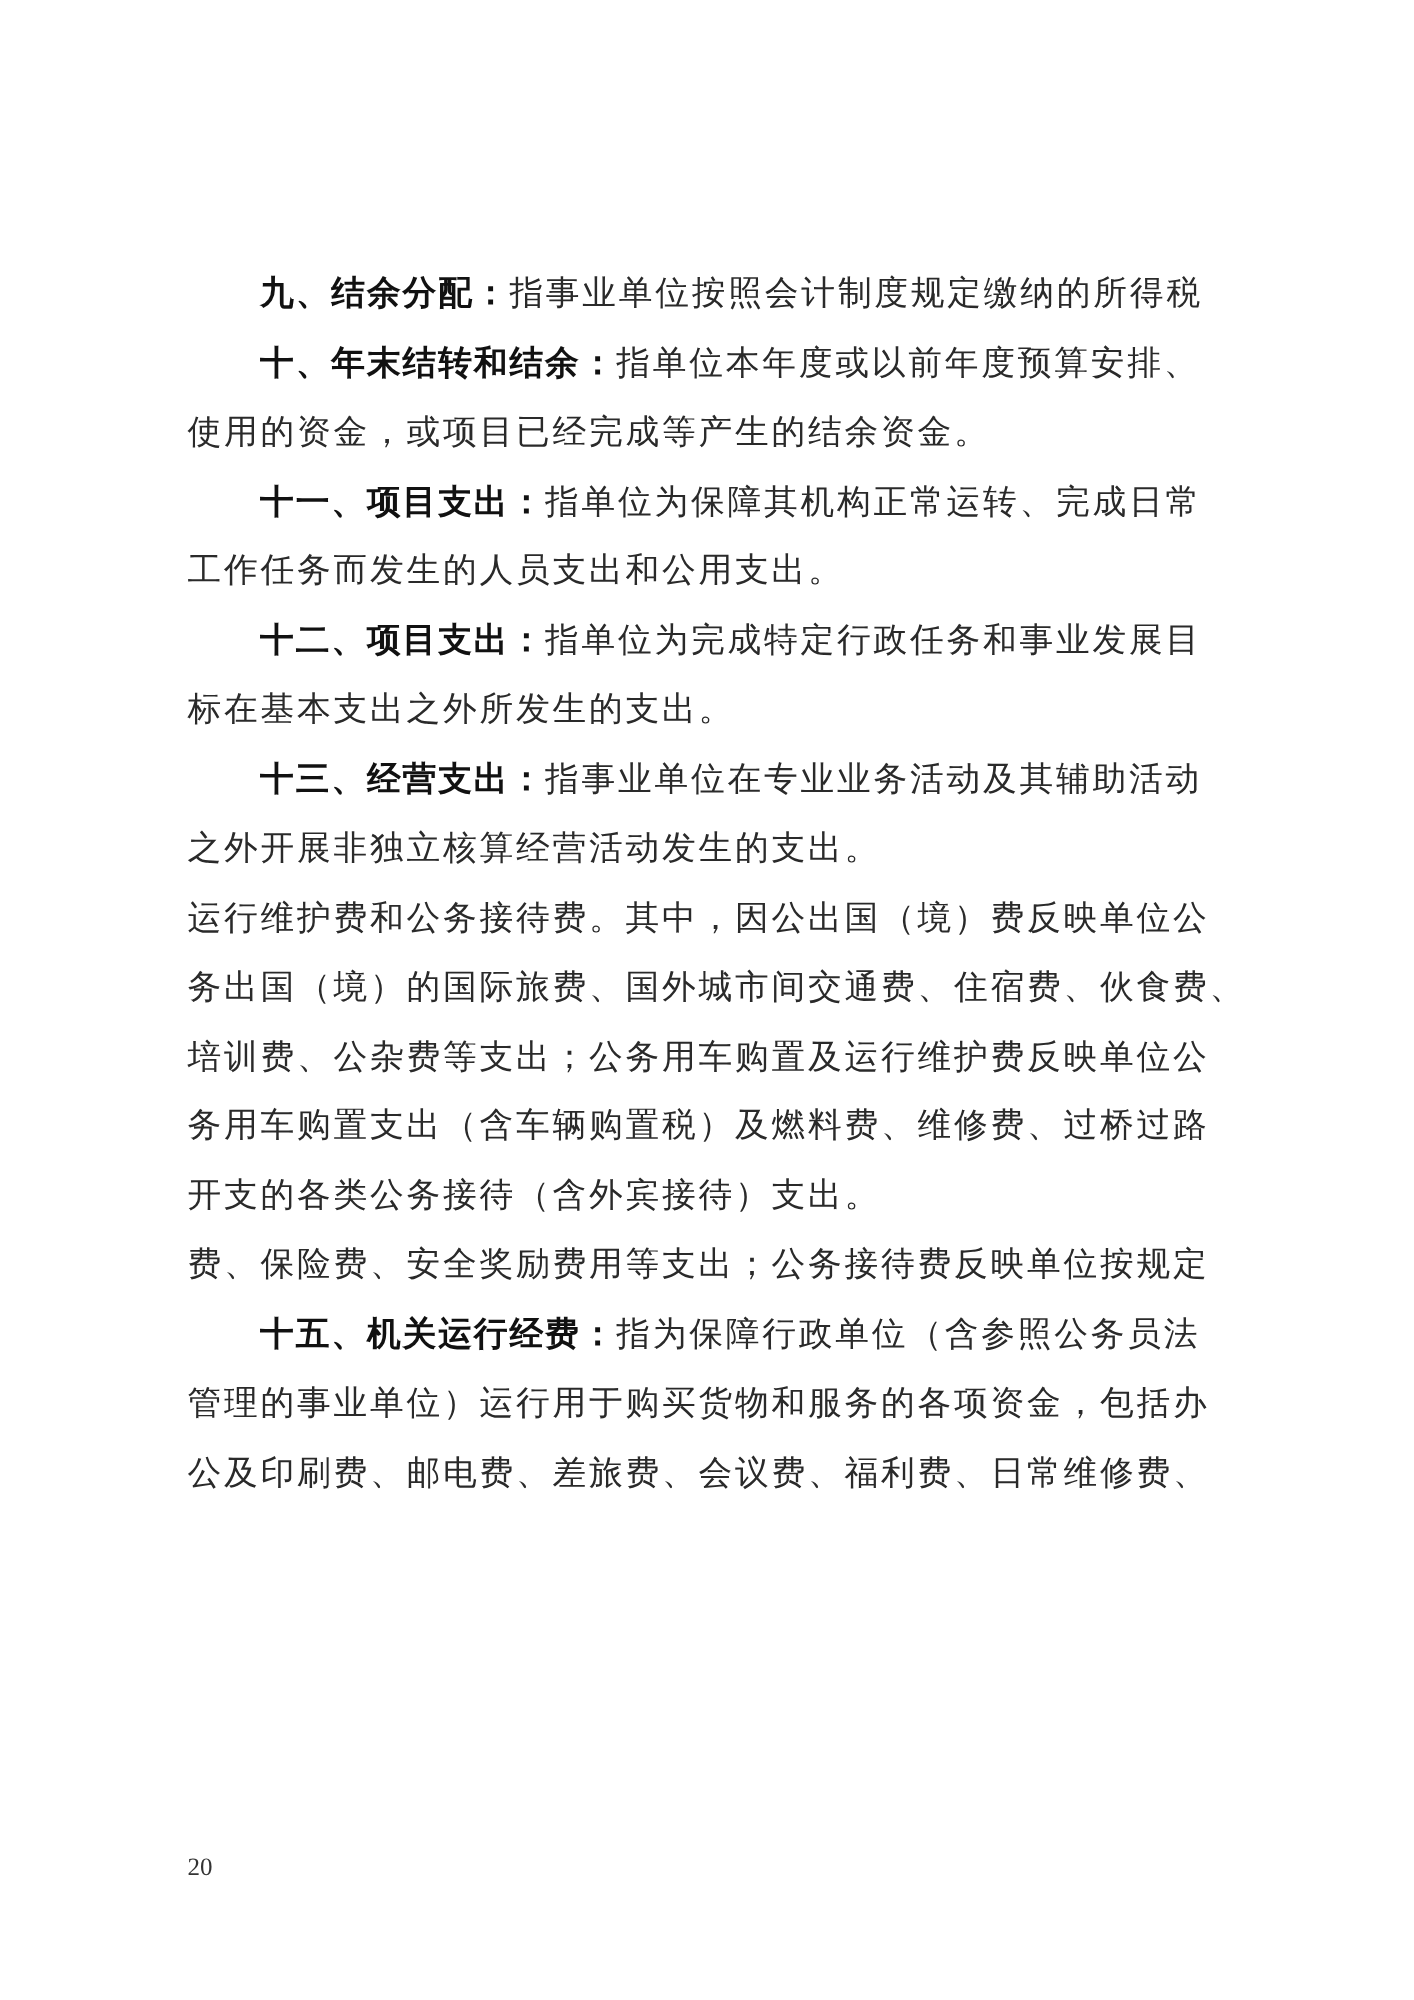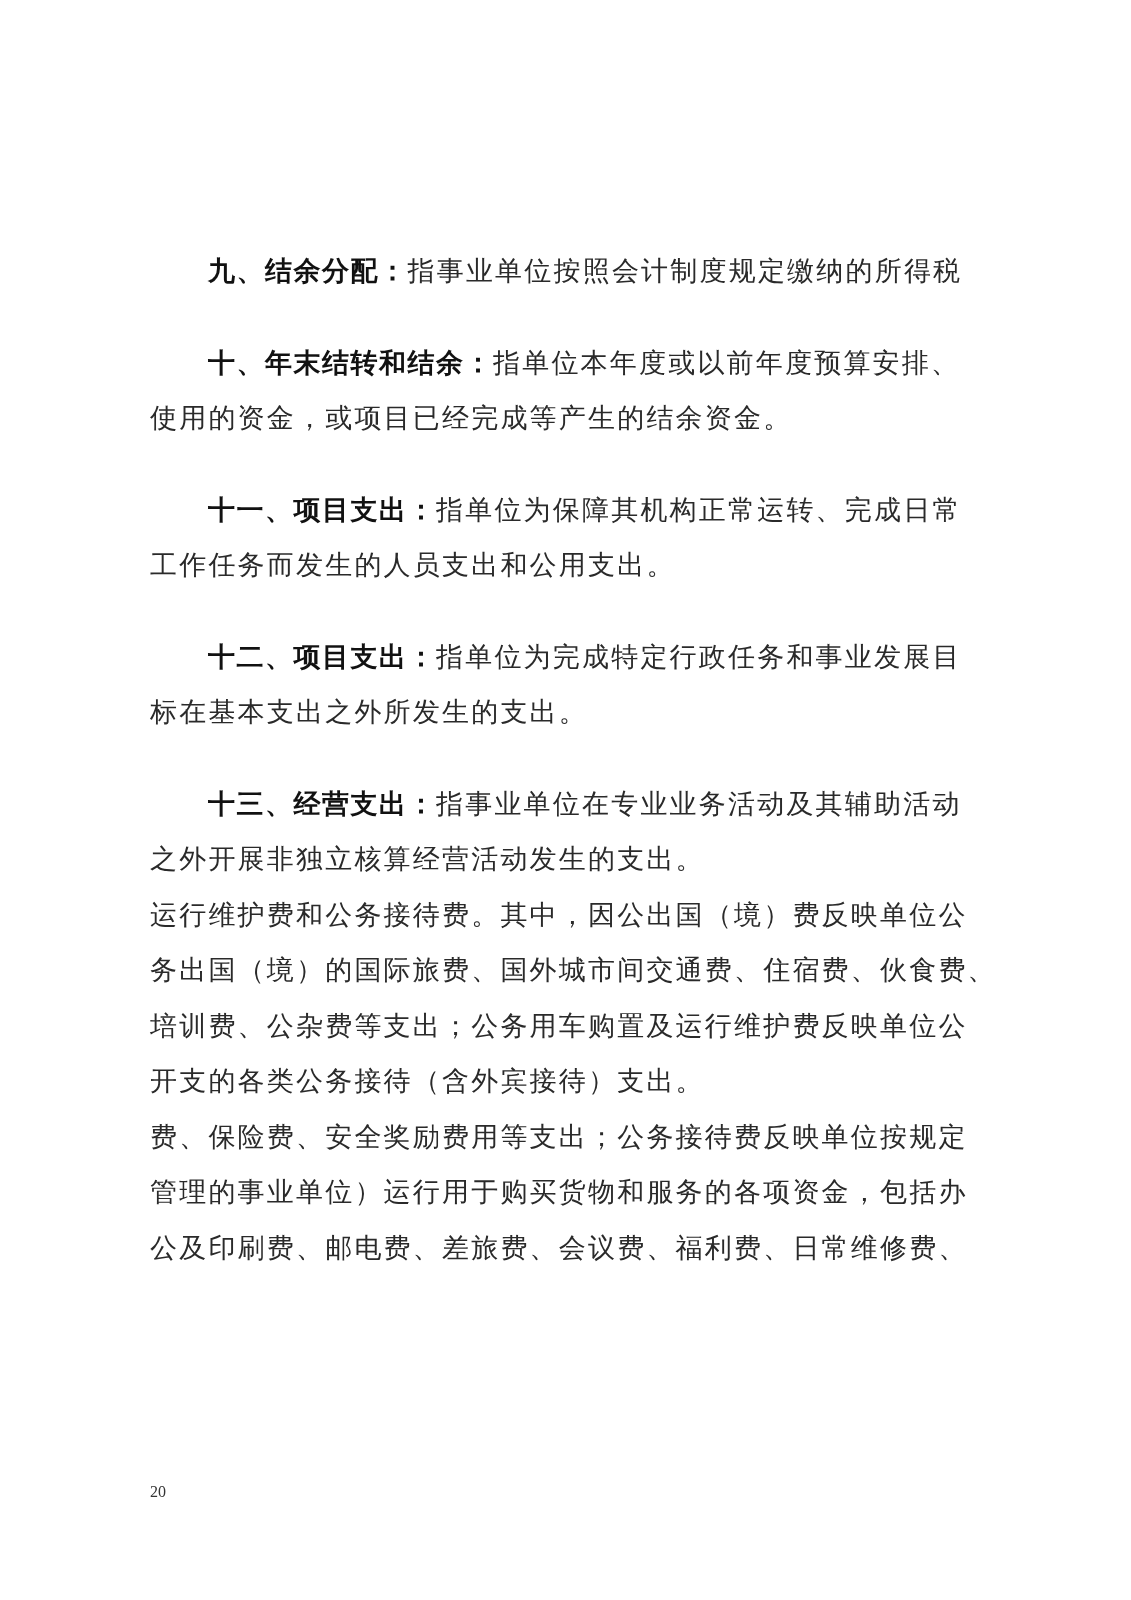--- a/index.html
+++ b/index.html
@@ -31,33 +31,32 @@
     .line {
       height: 55.5px;
       line-height: 46px;
       font-size: 27px;
       letter-spacing: 2.2px;
       white-space: nowrap;
       color: #2a2a2a;
     }
     .line.indent {
       padding-left: 58px;
-      margin-top: 36px;
     }
     .term {
       font-weight: bold;
       color: #111111;
       letter-spacing: 1.5px;
     }
     .page-number {
       position: absolute;
       left: 150px;
       top: 1483px;
       font-family: "Liberation Serif", "DejaVu Serif", serif;
-      font-size: 16px;
+      font-size: 20px;
       color: #333333;
     }
   </style>
 </head>
 <body>
 
 <div class="page">
   <div class="content">
 
     <div class="line indent"><span class="term">九、结余分配：</span><span>指事业单位按照会计制度规定缴纳的所得税</span></div>
@@ -70,22 +69,24 @@
 
     <div class="line indent"><span class="term">十二、项目支出：</span><span>指单位为完成特定行政任务和事业发展目</span></div>
     <div class="line"><span>标在基本支出之外所发生的支出。</span></div>
 
     <div class="line indent"><span class="term">十三、经营支出：</span><span>指事业单位在专业业务活动及其辅助活动</span></div>
     <div class="line"><span>之外开展非独立核算经营活动发生的支出。</span></div>
 
     <div class="line"><span>运行维护费和公务接待费。其中，因公出国（境）费反映单位公</span></div>
     <div class="line"><span>务出国（境）的国际旅费、国外城市间交通费、住宿费、伙食费、</span></div>
     <div class="line"><span>培训费、公杂费等支出；公务用车购置及运行维护费反映单位公</span></div>
+    <div class="line"><span>务用车购置支出（含车辆购置税）及燃料费、维修费、过桥过路</span></div>
     <div class="line"><span>开支的各类公务接待（含外宾接待）支出。</span></div>
     <div class="line"><span>费、保险费、安全奖励费用等支出；公务接待费反映单位按规定</span></div>
 
+    <div class="line indent"><span class="term">十五、机关运行经费：</span><span>指为保障行政单位（含参照公务员法</span></div>
     <div class="line"><span>管理的事业单位）运行用于购买货物和服务的各项资金，包括办</span></div>
     <div class="line"><span>公及印刷费、邮电费、差旅费、会议费、福利费、日常维修费、</span></div>
 
   </div>
 
   <div class="page-number">20</div>
 </div>
 
 </body></html>

